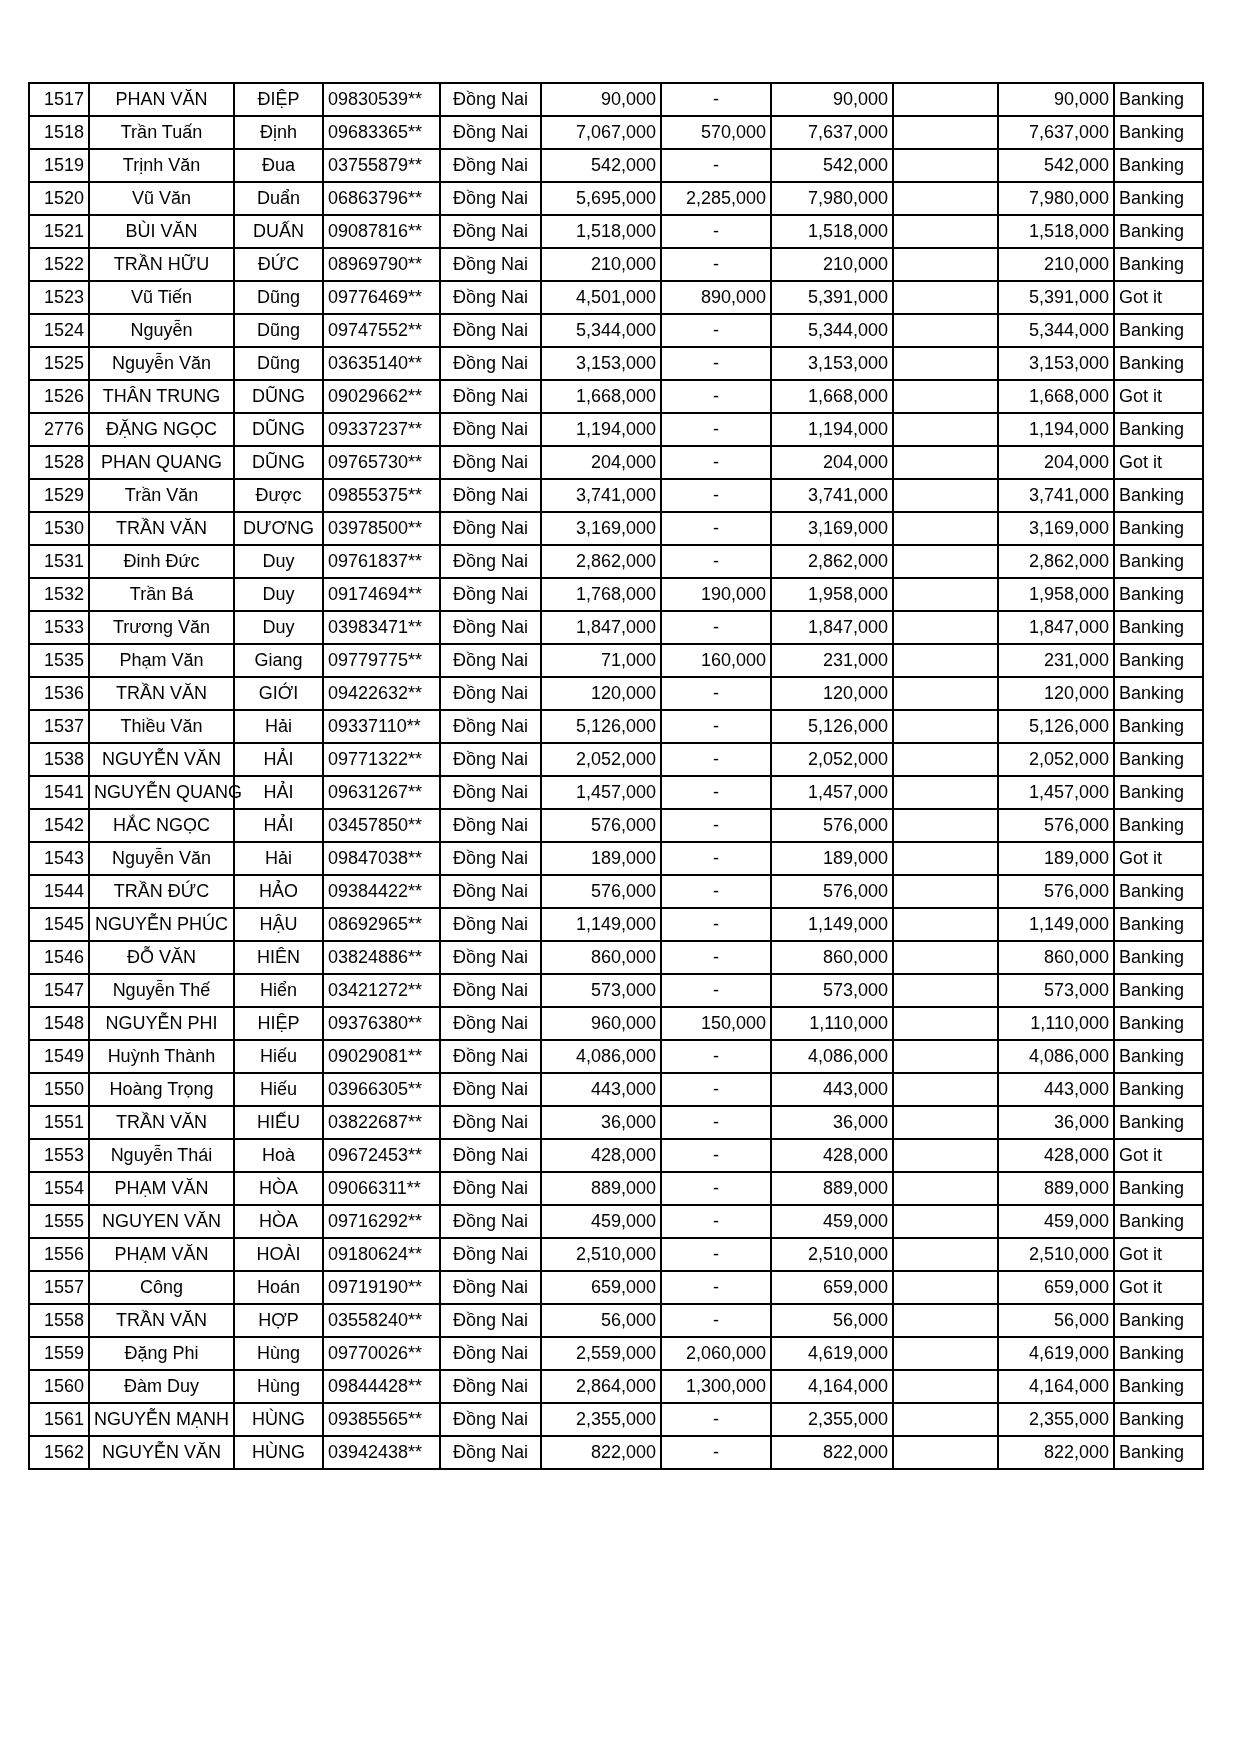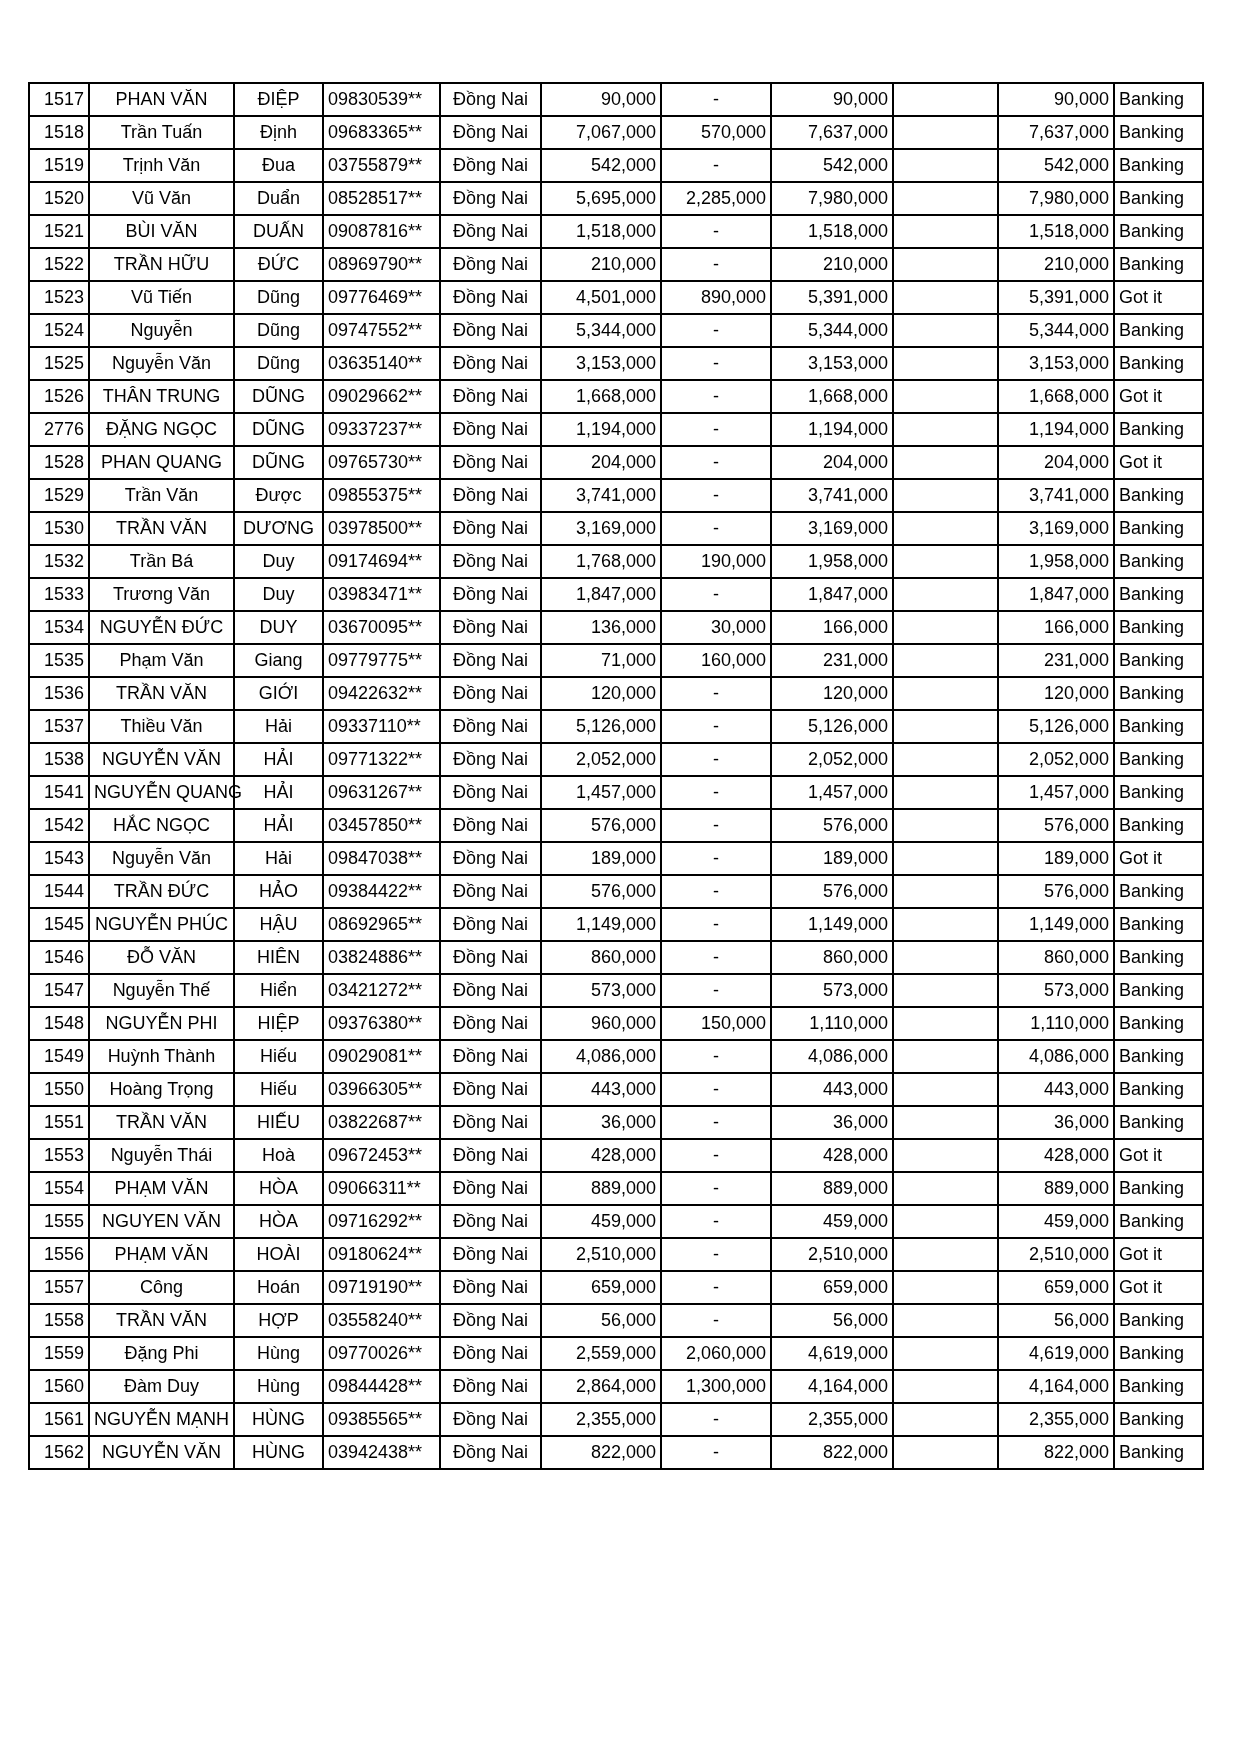--- a/index.html
+++ b/index.html
@@ -95,21 +95,21 @@
           <td class="a-center">-</td>
           <td class="a-right">542,000</td>
           <td class="a-left"></td>
           <td class="a-right">542,000</td>
           <td class="a-left c-status">Banking</td>
         </tr>
         <tr>
           <td class="a-right c-id">1520</td>
           <td class="a-center">Vũ Văn</td>
           <td class="a-center">Duẩn</td>
-          <td class="a-left c-phone">08528517**</td>
+          <td class="a-left c-phone">06863796**</td>
           <td class="a-center">Đồng Nai</td>
           <td class="a-right">5,695,000</td>
           <td class="a-right">2,285,000</td>
           <td class="a-right">7,980,000</td>
           <td class="a-left"></td>
           <td class="a-right">7,980,000</td>
           <td class="a-left c-status">Banking</td>
         </tr>
         <tr>
           <td class="a-right c-id">1521</td>
@@ -235,20 +235,33 @@
           <td class="a-left c-phone">03978500**</td>
           <td class="a-center">Đồng Nai</td>
           <td class="a-right">3,169,000</td>
           <td class="a-center">-</td>
           <td class="a-right">3,169,000</td>
           <td class="a-left"></td>
           <td class="a-right">3,169,000</td>
           <td class="a-left c-status">Banking</td>
         </tr>
         <tr>
+          <td class="a-right c-id">1531</td>
+          <td class="a-center">Đinh Đức</td>
+          <td class="a-center">Duy</td>
+          <td class="a-left c-phone">09761837**</td>
+          <td class="a-center">Đồng Nai</td>
+          <td class="a-right">2,862,000</td>
+          <td class="a-center">-</td>
+          <td class="a-right">2,862,000</td>
+          <td class="a-left"></td>
+          <td class="a-right">2,862,000</td>
+          <td class="a-left c-status">Banking</td>
+        </tr>
+        <tr>
           <td class="a-right c-id">1532</td>
           <td class="a-center">Trần Bá</td>
           <td class="a-center">Duy</td>
           <td class="a-left c-phone">09174694**</td>
           <td class="a-center">Đồng Nai</td>
           <td class="a-right">1,768,000</td>
           <td class="a-right">190,000</td>
           <td class="a-right">1,958,000</td>
           <td class="a-left"></td>
           <td class="a-right">1,958,000</td>
@@ -258,33 +271,20 @@
           <td class="a-right c-id">1533</td>
           <td class="a-center">Trương Văn</td>
           <td class="a-center">Duy</td>
           <td class="a-left c-phone">03983471**</td>
           <td class="a-center">Đồng Nai</td>
           <td class="a-right">1,847,000</td>
           <td class="a-center">-</td>
           <td class="a-right">1,847,000</td>
           <td class="a-left"></td>
           <td class="a-right">1,847,000</td>
-          <td class="a-left c-status">Banking</td>
-        </tr>
-        <tr>
-          <td class="a-right c-id">1534</td>
-          <td class="a-center">NGUYỄN ĐỨC</td>
-          <td class="a-center">DUY</td>
-          <td class="a-left c-phone">03670095**</td>
-          <td class="a-center">Đồng Nai</td>
-          <td class="a-right">136,000</td>
-          <td class="a-right">30,000</td>
-          <td class="a-right">166,000</td>
-          <td class="a-left"></td>
-          <td class="a-right">166,000</td>
           <td class="a-left c-status">Banking</td>
         </tr>
         <tr>
           <td class="a-right c-id">1535</td>
           <td class="a-center">Phạm Văn</td>
           <td class="a-center">Giang</td>
           <td class="a-left c-phone">09779775**</td>
           <td class="a-center">Đồng Nai</td>
           <td class="a-right">71,000</td>
           <td class="a-right">160,000</td>

